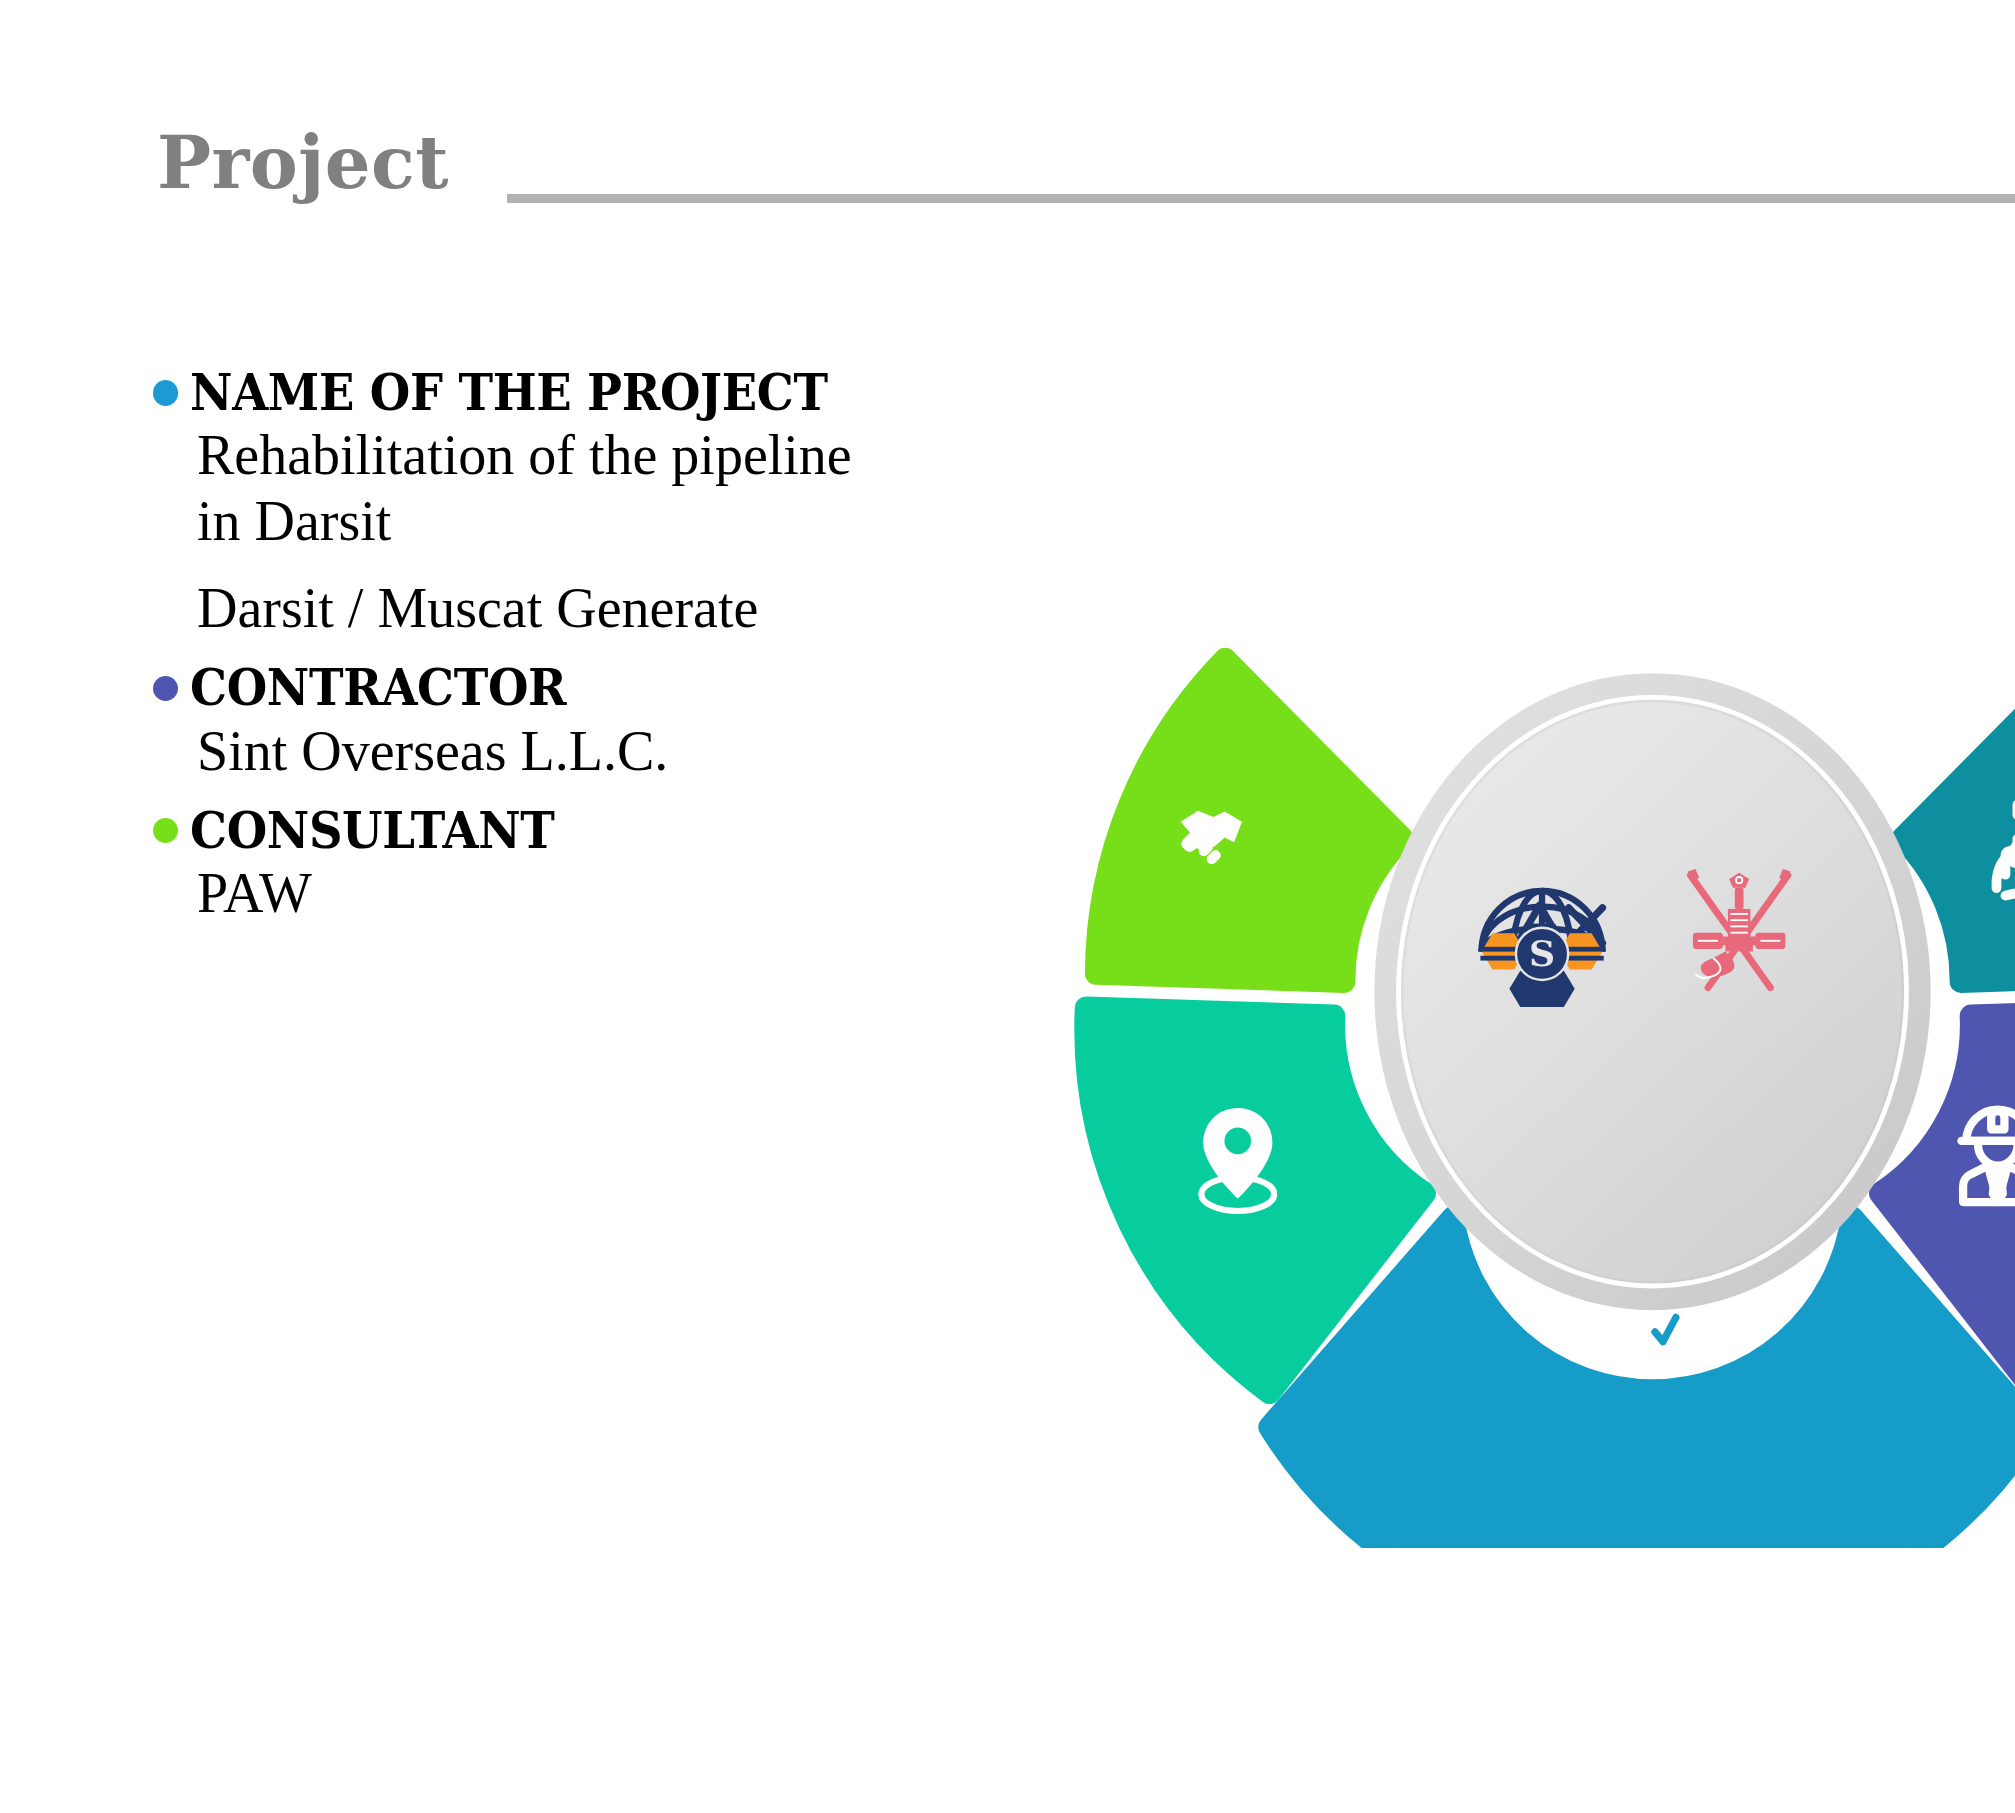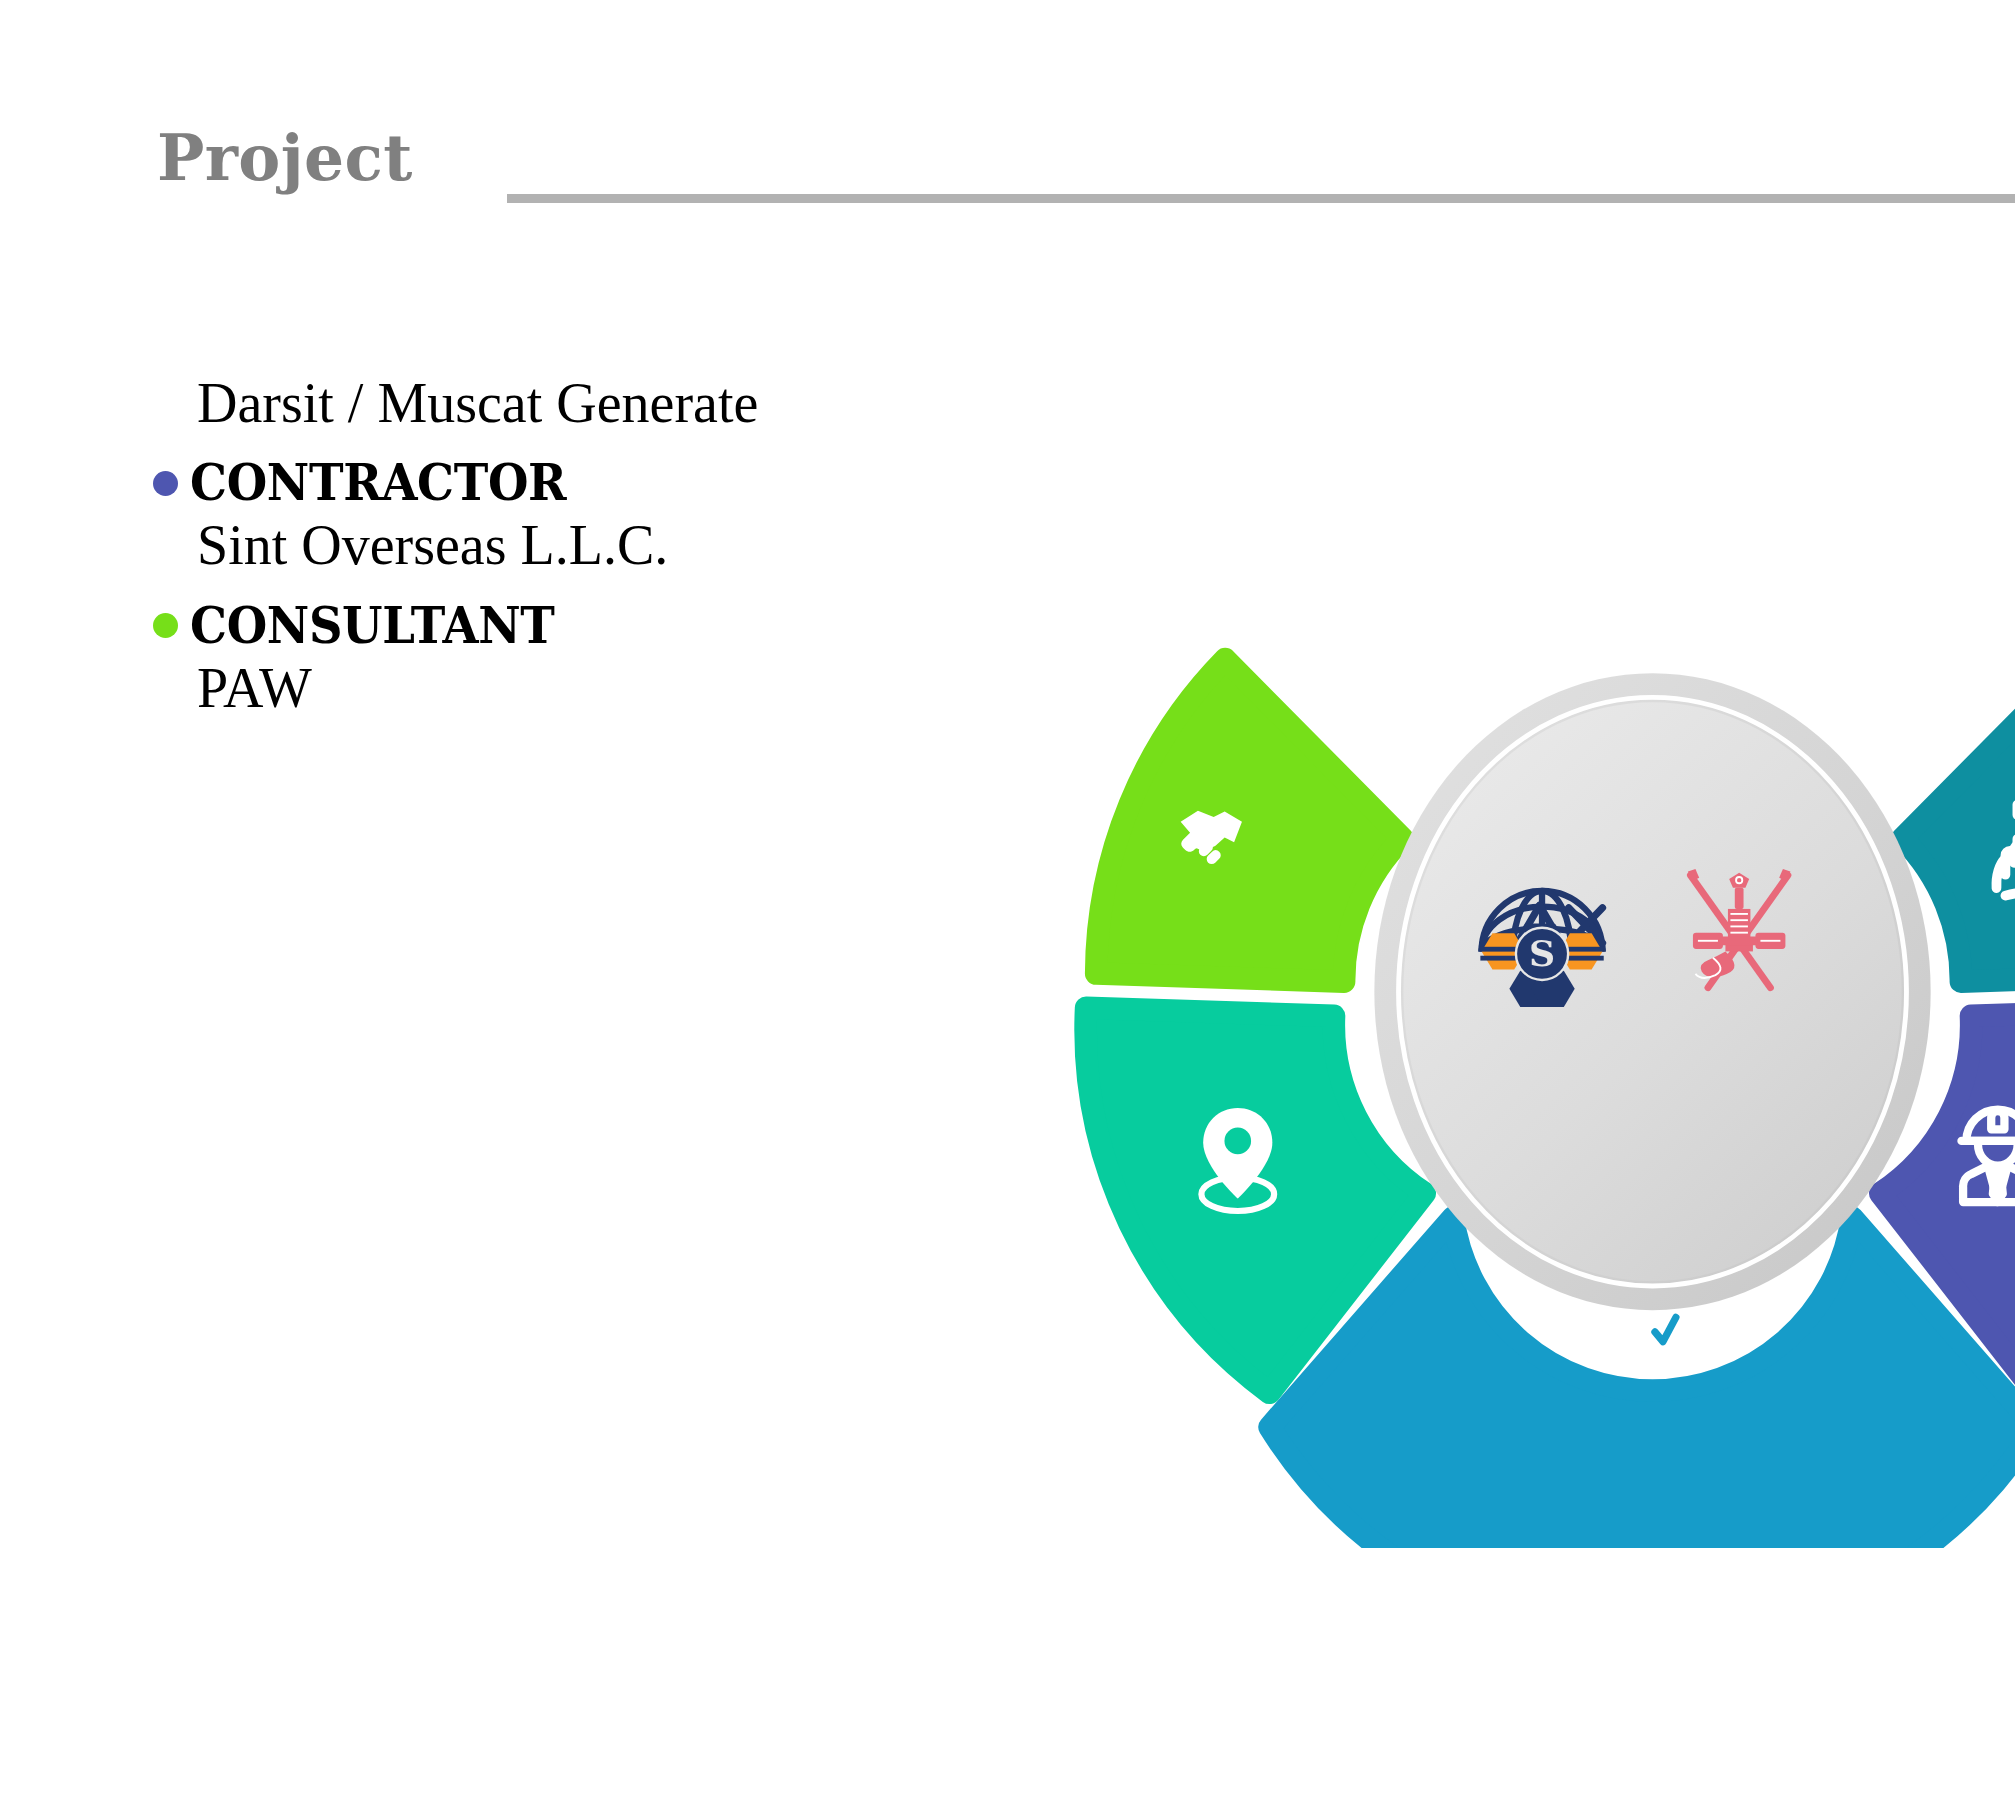--- a/index.html
+++ b/index.html
@@ -6,21 +6,21 @@
   html,body{margin:0;padding:0;background:#fff;}
   body{width:3224px;height:1814px;position:relative;overflow:hidden;
        font-family:"Liberation Serif", serif;background:#ffffff;}
 
   
   #header-area{position:absolute;left:0;top:0;width:3224px;height:330px;}
   #page-title{
     position:absolute;left:157px;top:127px;
     font-family:"DejaVu Serif", serif;
     font-weight:bold;
-    font-size:63px;
+    font-size:72px;
     line-height:1;
     color:#808080;
     letter-spacing:0.4px;
     white-space:nowrap;
   }
   #title-rule{
     position:absolute;left:507px;top:194px;
     width:2219px;height:9.3px;
     background:#b2b2b2;
   }
@@ -67,20 +67,28 @@
 <body>
 
 <div id="header-area" data-interactable="false">
   <div id="page-title" data-interactable="false">Project</div>
   <div id="title-rule" data-interactable="false"></div>
 
 </div>
 
 <div class="col" id="left-col" data-interactable="false">
 
+  <div class="item" data-interactable="false">
+    <div class="bullet-row">
+      <span class="dot" data-interactable="false" style="background:#1B9BD1"></span>
+      <span class="heading" data-interactable="false">NAME OF THE PROJECT</span>
+    </div>
+    <div class="body-line" data-interactable="false">Rehabilitation of the pipeline
+in Darsit</div>
+  </div>
 
   <div class="item" data-interactable="false">
     <div class="body-line" data-interactable="false">Darsit / Muscat Generate</div>
   </div>
 
   <div class="item" data-interactable="false">
   </div>
 
   <div class="item" data-interactable="false">
     <div class="bullet-row">

